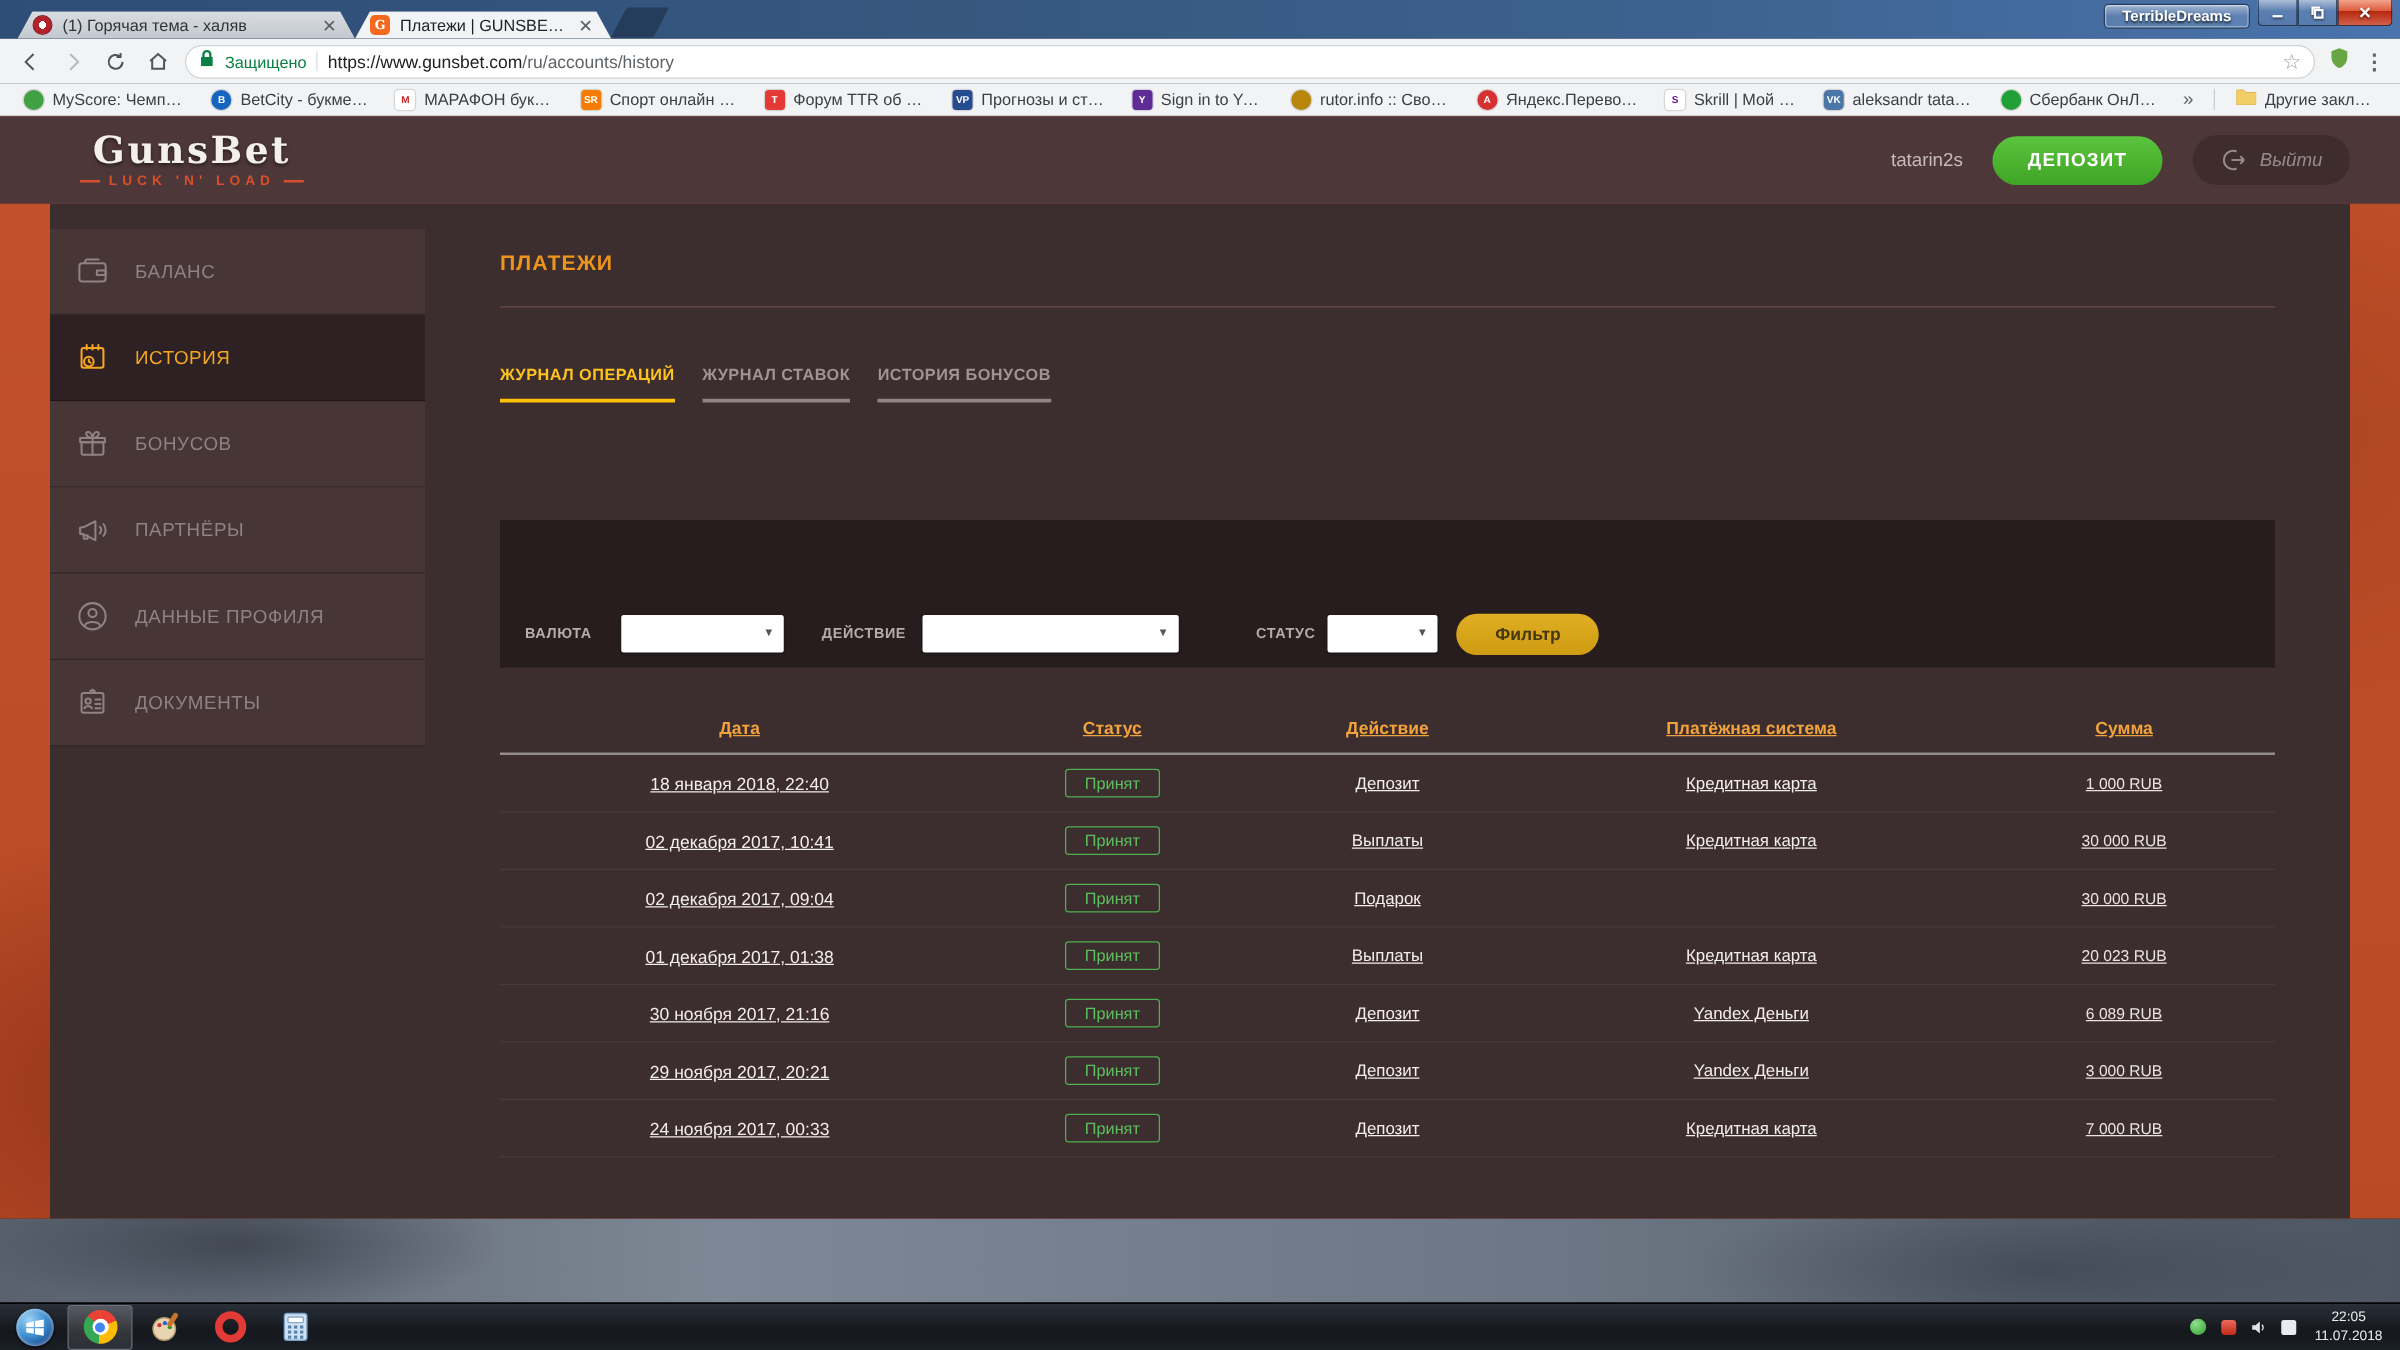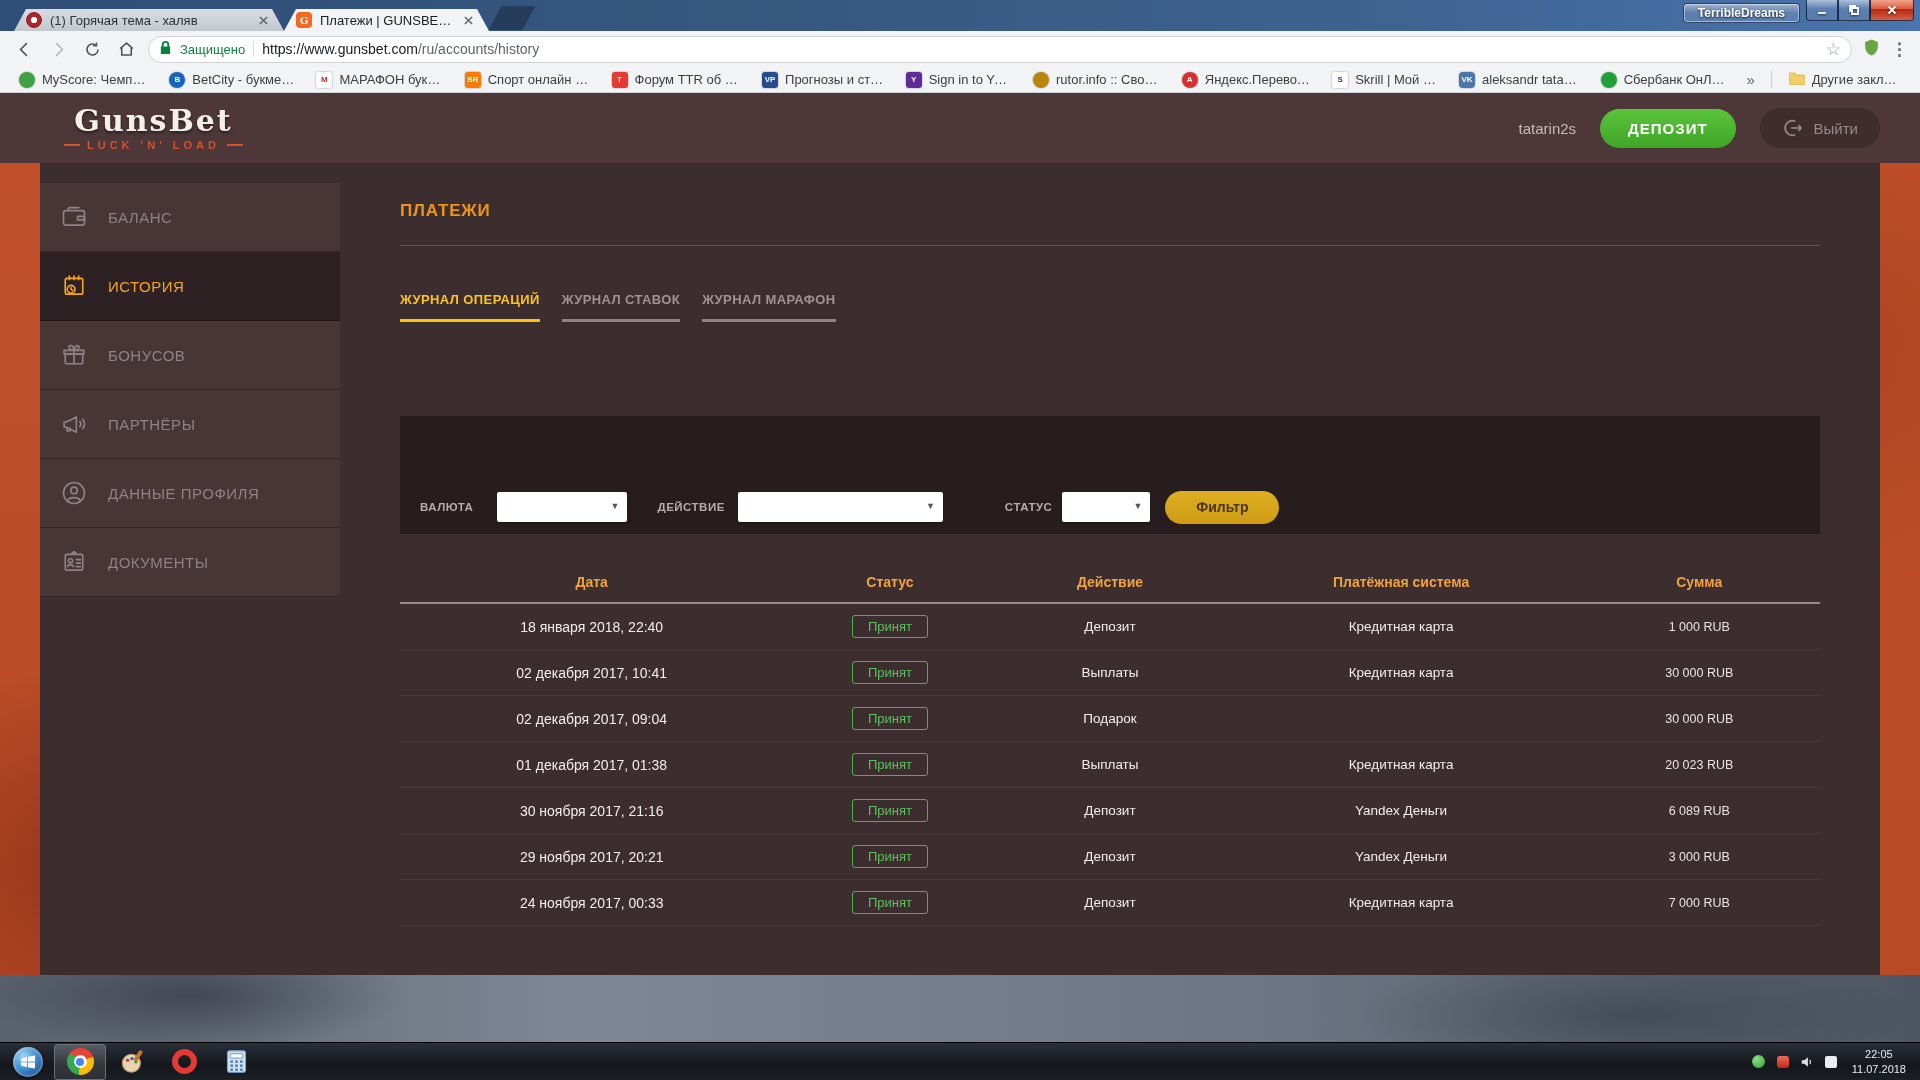--- a/index.html
+++ b/index.html
@@ -103,21 +103,21 @@
   .logo-sub-text { font-size:11px; font-weight:bold; color:#d84f2b; letter-spacing:4px; }
   .header-right { margin-left:auto; display:flex; align-items:center; gap:24px; }
   .username { color:#c7babc; font-size:15px; }
   .deposit-btn {
     border:none; cursor:pointer; padding:11px 28px; border-radius:22px; color:#fff;
     font-size:15px; font-weight:bold; letter-spacing:1px;
     background:linear-gradient(#5bc43d,#3fa526); font-family:inherit;
   }
   .logout-btn {
     display:flex; align-items:center; gap:10px; padding:9px 22px; border-radius:22px;
-    background:rgba(0,0,0,.18); color:#978a8d; font-size:15px;
+    background:rgba(0,0,0,.18); color:#978a8d; font-size:15px;font-style:italic;
   }
   .logout-btn svg { width:22px; height:22px; fill:none; stroke:#978a8d; stroke-width:1.8; }
 
   .panel { position:absolute; left:40px; top:70px; width:1840px; height:812px; background:#3c2d2f; }
 
   
   .sidebar { position:absolute; left:0; top:0; width:300px; padding-top:20px; }
   .side-item {
     height:69px; background:#483637; display:flex; align-items:center; gap:20px; padding-left:20px;
     border-bottom:1px solid rgba(0,0,0,.28); color:#8f8186; font-size:15px; letter-spacing:.5px; cursor:pointer;
@@ -146,21 +146,21 @@
   .filter-btn {
     margin-left:15px; border:none; cursor:pointer; width:114px; height:33px; border-radius:17px;
     background:linear-gradient(#dfae22,#cf9c13); color:#47370f; font-size:14px; font-weight:bold; font-family:inherit;
   }
 
   
   .table { margin-top:28px; }
   .trow, .thead { display:flex; align-items:center; }
   .thead { height:40px; }
   .c1{width:27%;} .c2{width:15%;} .c3{width:16%;} .c4{width:25%;} .c5{width:17%;}
-  .cell { text-align:center; }
+  .cell { text-align:center;text-decoration:underline; }
   .thead .cell { color:#f2a33c; font-size:14px; font-weight:bold; }
   .thead-sep { height:2px; background:#948c8c; }
   .trow { height:46px; border-bottom:1px solid #4a393b; color:#f3eeee; font-size:14px; }
   .trow .amount { font-size:12.5px; color:#eae4e4; }
   .trow .action, .trow .system { font-size:13.5px; }
   .badge {
     display:inline-block; padding:3px 15px; border:1px solid #4db14d; border-radius:3px;
     color:#5bc05d; font-size:13px;
   }
 
@@ -439,21 +439,21 @@
         </div>
       </nav>
 
       <div class="main">
         <div class="page-title">ПЛАТЕЖИ</div>
         <div class="title-hr"></div>
 
         <div class="jtabs">
           <div class="jtab active">ЖУРНАЛ ОПЕРАЦИЙ</div>
           <div class="jtab">ЖУРНАЛ СТАВОК</div>
-          <div class="jtab">ЖУРНАЛ МАРАФОН</div>
+          <div class="jtab">ИСТОРИЯ БОНУСОВ</div>
         </div>
 
         <div class="filter-panel">
           <div class="filter-row">
             <span class="flabel">ВАЛЮТА</span>
             <div class="fselect sel-currency">
                 <span class="caret">▼</span>
               </div>
             <span class="flabel lab-action">ДЕЙСТВИЕ</span>
             <div class="fselect sel-action">

